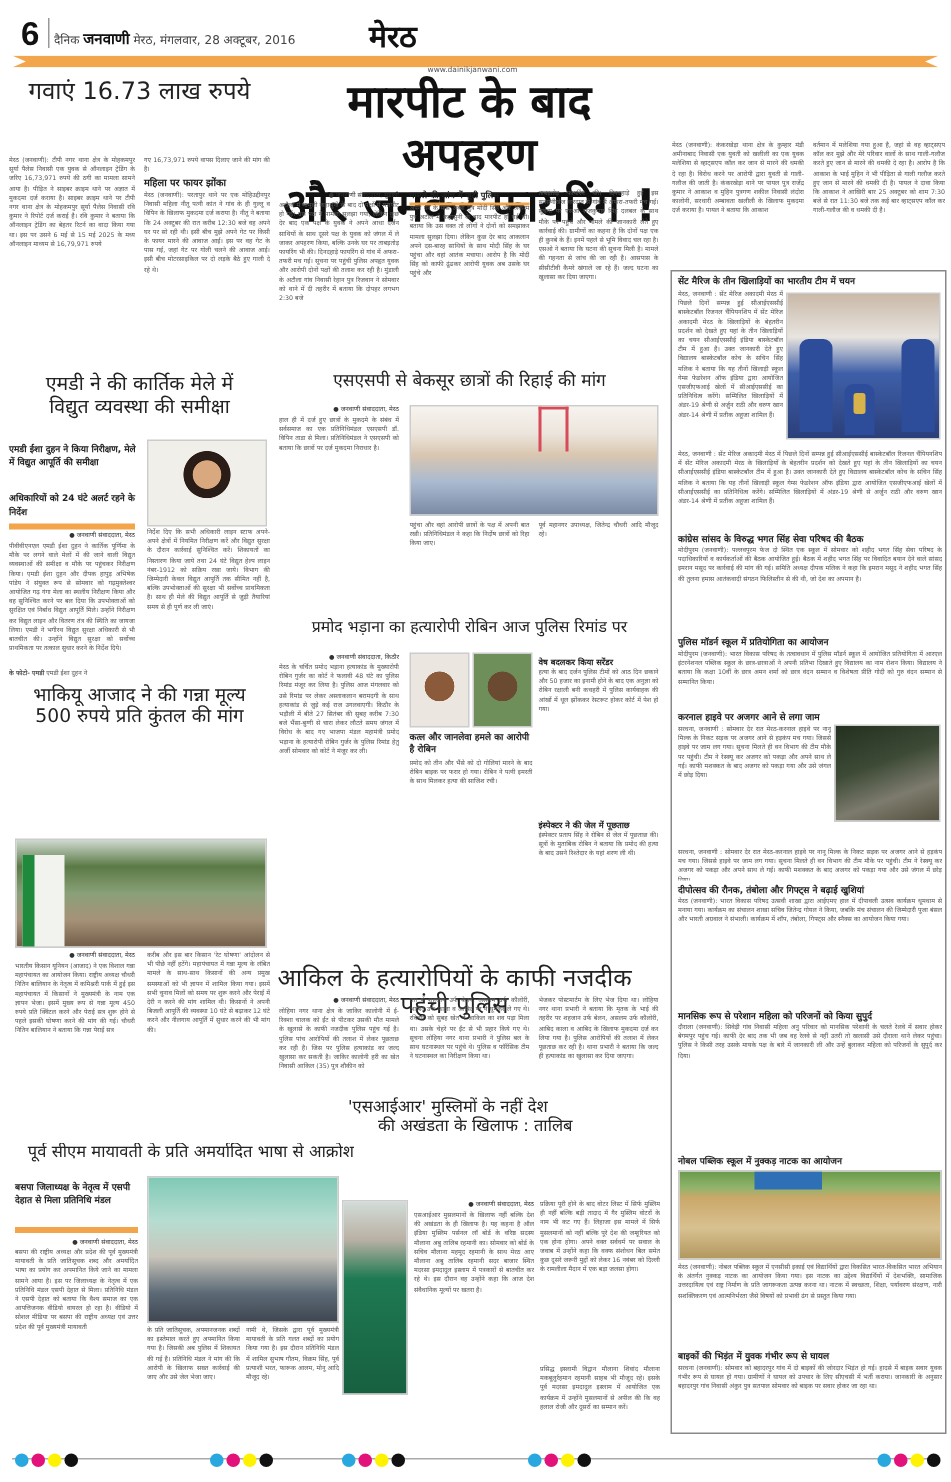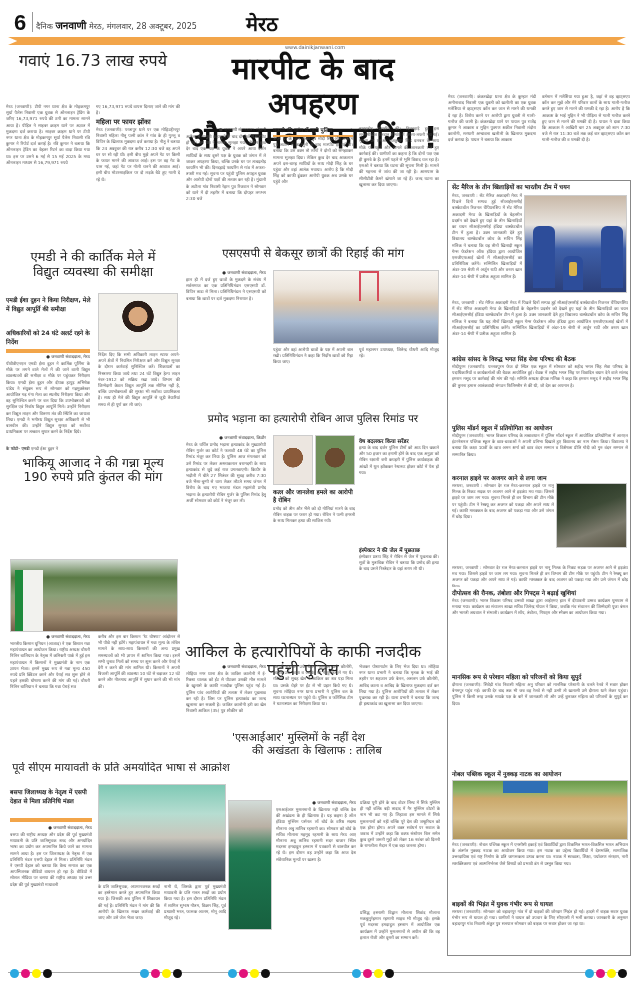--- a/index.html
+++ b/index.html
@@ -28,21 +28,21 @@
 </style>
 </head>
 <body>
 
 <div class="masthead">
   <div class="pgnum">6</div>
   <div class="mast-sep"></div>
   <div class="paper">
     <span>दैनिक</span>
     <b>जनवाणी</b>
-    <span>मेरठ, मंगलवार, 28 अक्टूबर, 2025</span>
+    <span>मेरठ, मंगलवार, 28 अक्टूबर, 2016</span>
   </div>
   <div class="section">मेरठ</div>
 </div>
 <div class="orange-bar"></div>
 <div class="url">www.dainikjanwani.com</div>
 
 <div class="abs" style="left:6px;top:52px;width:174px">
   <div class="hl" style="font-size:16px">गवाएं 16.73 लाख रुपये</div>
 </div>
 <div class="abs body-text" style="left:6px;top:104px;width:84px;height:100px">मेरठ (जनवाणी): टीपी नगर थाना क्षेत्र के मोहकमपुर सूर्या पैलेस निवासी एक युवक से ऑनलाइन ट्रेडिंग के जरिए 16,73,971 रुपये की ठगी का मामला सामने आया है। पीड़ित ने साइबर क्राइम थाने पर अज्ञात में मुकदमा दर्ज कराया है। साइबर क्राइम थाने पर टीपी नगर थाना क्षेत्र के मोहकमपुर सूर्या पैलेस निवासी रवि कुमार ने रिपोर्ट दर्ज कराई है। रवि कुमार ने बताया कि ऑनलाइन ट्रेडिंग का बेहतर रिटर्न का वादा किया गया था। इस पर उसने 6 मई से 15 मई 2025 के मध्य ऑनलाइन माध्यम से 16,79,971 रुपये</div>
@@ -113,21 +113,21 @@
 <div class="abs subhead" style="left:6px;top:328px;width:86px;font-size:6px;line-height:9px">अधिकारियों को 24 घंटे अलर्ट रहने के निर्देश</div>
 <div class="abs orule" style="left:6px;top:349px;width:84px"></div>
 <div class="photo" style="left:98px;top:293px;width:80px;height:58px;background:radial-gradient(circle at 50% 40%,#d9a87e 0 18%,#2a1d18 19% 30%,#f1efe9 31% 100%)"></div>
 <div class="abs byline" style="left:6px;top:354px;width:84px">● <span>जनवाणी संवाददाता, मेरठ</span></div>
 <div class="abs body-text" style="left:6px;top:361px;width:84px;height:84px">पीवीवीएनएल एमडी ईशा दुहन ने कार्तिक पूर्णिमा के मौके पर लगने वाले मेलों में की जाने वाली विद्युत व्यवस्थाओं की समीक्षा व मौके पर पहुंचकर निरीक्षण किया। एमडी ईशा दुहन और दीपक हापुड़ अभिषेक पांडेय ने संयुक्त रूप से सोमवार को गढ़मुक्तेश्वर आयोजित गढ़ गंगा मेला का स्थलीय निरीक्षण किया और वह सुनिश्चित करने पर बल दिया कि उपभोक्ताओं को सुरक्षित एवं निर्बाध विद्युत आपूर्ति मिले। उन्होंने निरीक्षण कर विद्युत लाइन और वितरण तंत्र की स्थिति का जायजा लिया। एमडी ने भगीरथ विद्युत सुरक्षा अधिकारी से भी बातचीत की। उन्होंने विद्युत सुरक्षा को सर्वोच्च प्राथमिकता पर तत्काल सुधार करने के निर्देश दिये।</div>
 <div class="abs body-text" style="left:6px;top:446px;width:84px;height:6px"><b>के फोटो- एमडी</b> <span>एमडी ईशा दुहन ने</span></div>
 <div class="abs body-text" style="left:98px;top:352px;width:82px;height:100px">निर्देश दिए कि सभी अधिकारी लाइन स्टाफ अपने-अपने क्षेत्रों में नियमित निरीक्षण करें और विद्युत सुरक्षा के दौरान कार्रवाई सुनिश्चित करें। शिकायतों का निस्तारण किया जाये तथा 24 घंटे विद्युत हेल्प लाइन नंबर-1912 को सक्रिय रखा जाये। विभाग की जिम्मेदारी केवल विद्युत आपूर्ति तक सीमित नहीं है, बल्कि उपभोक्ताओं की सुरक्षा भी सर्वोच्च प्राथमिकता है। साथ ही मेले की विद्युत आपूर्ति से जुड़ी तैयारियां समय से ही पूर्ण कर ली जाएं।</div>
 
 <div class="abs" style="left:6px;top:456px;width:174px">
   <div class="hl" style="font-size:12.5px">भाकियू आजाद ने की गन्ना मूल्य</div>
-  <div class="hl" style="font-size:12.5px">190 रुपये प्रति कुंतल की मांग</div>
+  <div class="hl" style="font-size:12.5px">500 रुपये प्रति कुंतल की मांग</div>
 </div>
 <div class="photo" style="left:10px;top:559px;width:168px;height:73px;background:linear-gradient(180deg,#cfd9cf 0%,#5a7a45 25%,#8aa078 50%,#a69278 75%,#735f4a 100%)">
   <div style="position:absolute;left:4px;top:10px;width:28px;height:63px;background:#f2f2ee;border-left:8px solid #1f8a3c"></div>
 </div>
 <div class="abs byline" style="left:10px;top:634px;width:80px">● <span>जनवाणी संवाददाता, मेरठ</span></div>
 <div class="abs body-text" style="left:10px;top:641px;width:80px;height:112px">भारतीय किसान यूनियन (आजाद) ने एक विशाल गन्ना महापंचायत का आयोजन किया। राष्ट्रीय अध्यक्ष चौधरी नितिन बालियान के नेतृत्व में कमिश्नरी पार्क में हुई इस महापंचायत में किसानों ने मुख्यमंत्री के नाम एक ज्ञापन भेजा। इसमें मुख्य रूप से गन्ना मूल्य 450 रुपये प्रति क्विंटल करने और पेराई सत्र शुरू होने से पहले इसकी घोषणा करने की मांग की गई। चौधरी नितिन बालियान ने बताया कि गन्ना पेराई सत्र</div>
 <div class="abs body-text" style="left:98px;top:634px;width:82px;height:119px">करीब और इस बार किसान 'रेट घोषणा' आंदोलन से भी पीछे नहीं हटेंगे। महापंचायत में गन्ना मूल्य के लंबित मामले के साथ-साथ किसानों की अन्य प्रमुख समस्याओं को भी ज्ञापन में शामिल किया गया। इसमें सभी चुनाव मिलों को समय पर शुरू करने और पेराई में देरी न करने की मांग शामिल थी। किसानों ने अपनी बिजली आपूर्ति की व्यवस्था 10 घंटे से बढ़ाकर 12 घंटे करने और नीलगाय आपूर्ति में सुधार करने की भी मांग की।</div>
 
 <div class="abs hl" style="left:186px;top:247px;width:254px;font-size:11.5px">एसएसपी से बेकसूर छात्रों की रिहाई की मांग</div>
 <div class="abs byline" style="left:186px;top:270px;width:80px">● <span>जनवाणी संवाददाता, मेरठ</span></div>
@@ -149,21 +149,21 @@
 <div class="abs body-text" style="left:359px;top:445px;width:80px;height:40px">हत्या के बाद दर्जन पुलिस टीमों को आठ दिन छकाने और 50 हजार का इनामी होने के बाद एक अनुज्ञा को रोबिन रक्षाली बनी कचहरी में पुलिस कार्यवाहक की आंखों में धूल झोंककर रेस्टरूट होकर कोर्ट में पेश हो गया।</div>
 <div class="abs subhead" style="left:359px;top:546px;width:80px;font-size:5.5px">इंस्पेक्टर ने की जेल में पूछताछ</div>
 <div class="abs body-text" style="left:359px;top:554px;width:80px;height:80px">इंस्पेक्टर प्रताप सिंह ने रोबिन से जेल में पूछताछ की। सूत्रों के मुताबिक रोबिन ने बताया कि प्रमोद की हत्या के बाद उसने रिश्तेदार के यहां शरण ली थी।</div>
 
 <div class="abs hl" style="left:176px;top:643px;width:254px;font-size:16px">आकिल के हत्यारोपियों के काफी नजदीक पहुंची पुलिस</div>
 <div class="abs byline" style="left:186px;top:664px;width:80px">● <span>जनवाणी संवाददाता, मेरठ</span></div>
 <div class="abs body-text" style="left:186px;top:671px;width:80px;height:86px">लोहिया नगर थाना क्षेत्र के जाकिर कालोनी में ई-रिक्शा चालक को ईंट से पीटकर उसकी मौत मामले के खुलासे के काफी नजदीक पुलिस पहुंच गई है। पुलिस पांच आरोपियों की तलाश में लेकर पूछताछ कर रही है। जिस पर पुलिस हत्याकांड का जल्द खुलासा कर सकती है। जाकिर कालोनी हरी का खेत निवासी आकिल (35) पुत्र शौकीन को</div>
 <div class="abs body-text" style="left:273px;top:664px;width:80px;height:93px">रात में शहजान उर्फ बेलन, असलम उर्फ कौलोरी, आबिद उर्फ काला व आबिद पर ने घूमकर ले गए थे। रविवार को सुबह खेत में आकिल का शव पड़ा मिला था। उसके चेहरे पर ईंट से भी प्रहार किये गए थे। सूचना लोहिया नगर थाना प्रभारी ने पुलिस बल के साथ घटनास्थल पर पहुंचे थे। पुलिस व फॉरेंसिक टीम ने घटनास्थल का निरीक्षण किया था।</div>
 <div class="abs body-text" style="left:359px;top:664px;width:80px;height:93px">भेजकर पोस्टमार्टम के लिए भेज दिया था। लोहिया नगर थाना प्रभारी ने बताया कि मृतक के भाई की तहरीर पर शहजान उर्फ बेलन, असलम उर्फ कौलोरी, आबिद काला व आबिद के खिलाफ मुकदमा दर्ज कर लिया गया है। पुलिस आरोपियों की तलाश में लेकर पूछताछ कर रही है। थाना प्रभारी ने बताया कि जल्द ही हत्याकांड का खुलासा कर दिया जाएगा।</div>
 
-<div class="abs hl" style="left:6px;top:762px;width:230px;font-size:11px;text-align:center;white-space:nowrap;overflow:hidden">पूर्व सीएम मायावती के प्रति अमर्यादित भाषा से आक्रोश</div>
+<div class="abs hl" style="left:6px;top:762px;width:230px;font-size:11px;text-align:right;white-space:nowrap;overflow:hidden">पूर्व सीएम मायावती के प्रति अमर्यादित भाषा से आक्रोश</div>
 <div class="abs subhead" style="left:10px;top:787px;width:82px;font-size:6px;line-height:9px">बसपा जिलाध्यक्ष के नेतृत्व में एसपी देहात से मिला प्रतिनिधि मंडल</div>
 <div class="abs orule" style="left:10px;top:818px;width:82px"></div>
 <div class="abs byline" style="left:10px;top:825px;width:82px">● <span>जनवाणी संवाददाता, मेरठ</span></div>
 <div class="abs body-text" style="left:10px;top:832px;width:82px;height:128px">बसपा की राष्ट्रीय अध्यक्ष और प्रदेश की पूर्व मुख्यमंत्री मायावती के प्रति जातिसूचक शब्द और अमर्यादित भाषा का प्रयोग कर अपमानित किये जाने का मामला सामने आया है। इस पर जिलाध्यक्ष के नेतृत्व में एक प्रतिनिधि मंडल एसपी देहात से मिला। प्रतिनिधि मंडल ने एसपी देहात को बताया कि वैश्य समाज का एक आपत्तिजनक वीडियो वायरल हो रहा है। वीडियो में सोशल मीडिया पर बसपा की राष्ट्रीय अध्यक्ष एवं उत्तर प्रदेश की पूर्व मुख्यमंत्री मायावती</div>
 <div class="photo" style="left:98px;top:784px;width:128px;height:98px;background:linear-gradient(180deg,#7fc9b5 0%,#b6ddd1 30%,#c9c5bb 55%,#5d6b77 80%,#3e4651 100%)"></div>
 <div class="abs body-text" style="left:98px;top:884px;width:62px;height:76px">के प्रति जातिसूचक, अपमानजनक शब्दों का इस्तेमाल करते हुए अपमानित किया गया है। जिसकी अब पुलिस में शिकायत की गई है। प्रतिनिधि मंडल ने मांग की कि आरोपी के खिलाफ सख्त कार्रवाई की जाए और उसे जेल भेजा जाए।</div>
 <div class="abs body-text" style="left:164px;top:884px;width:62px;height:76px">नामी थे, जिसके द्वारा पूर्व मुख्यमंत्री मायावती के प्रति गलत शब्दों का प्रयोग किया गया है। इस दौरान प्रतिनिधि मंडल में शामिल सुभाष गौतम, विक्रम सिंह, पूर्व प्रत्याशी भरत, फारूक आलम, मोनू आदि मौजूद रहे।</div>
 
 <div class="abs" style="left:232px;top:732px;width:210px">
   <div class="hl" style="font-size:11px;text-align:left;white-space:nowrap">'एसआईआर' मुस्लिमों के नहीं देश</div>

